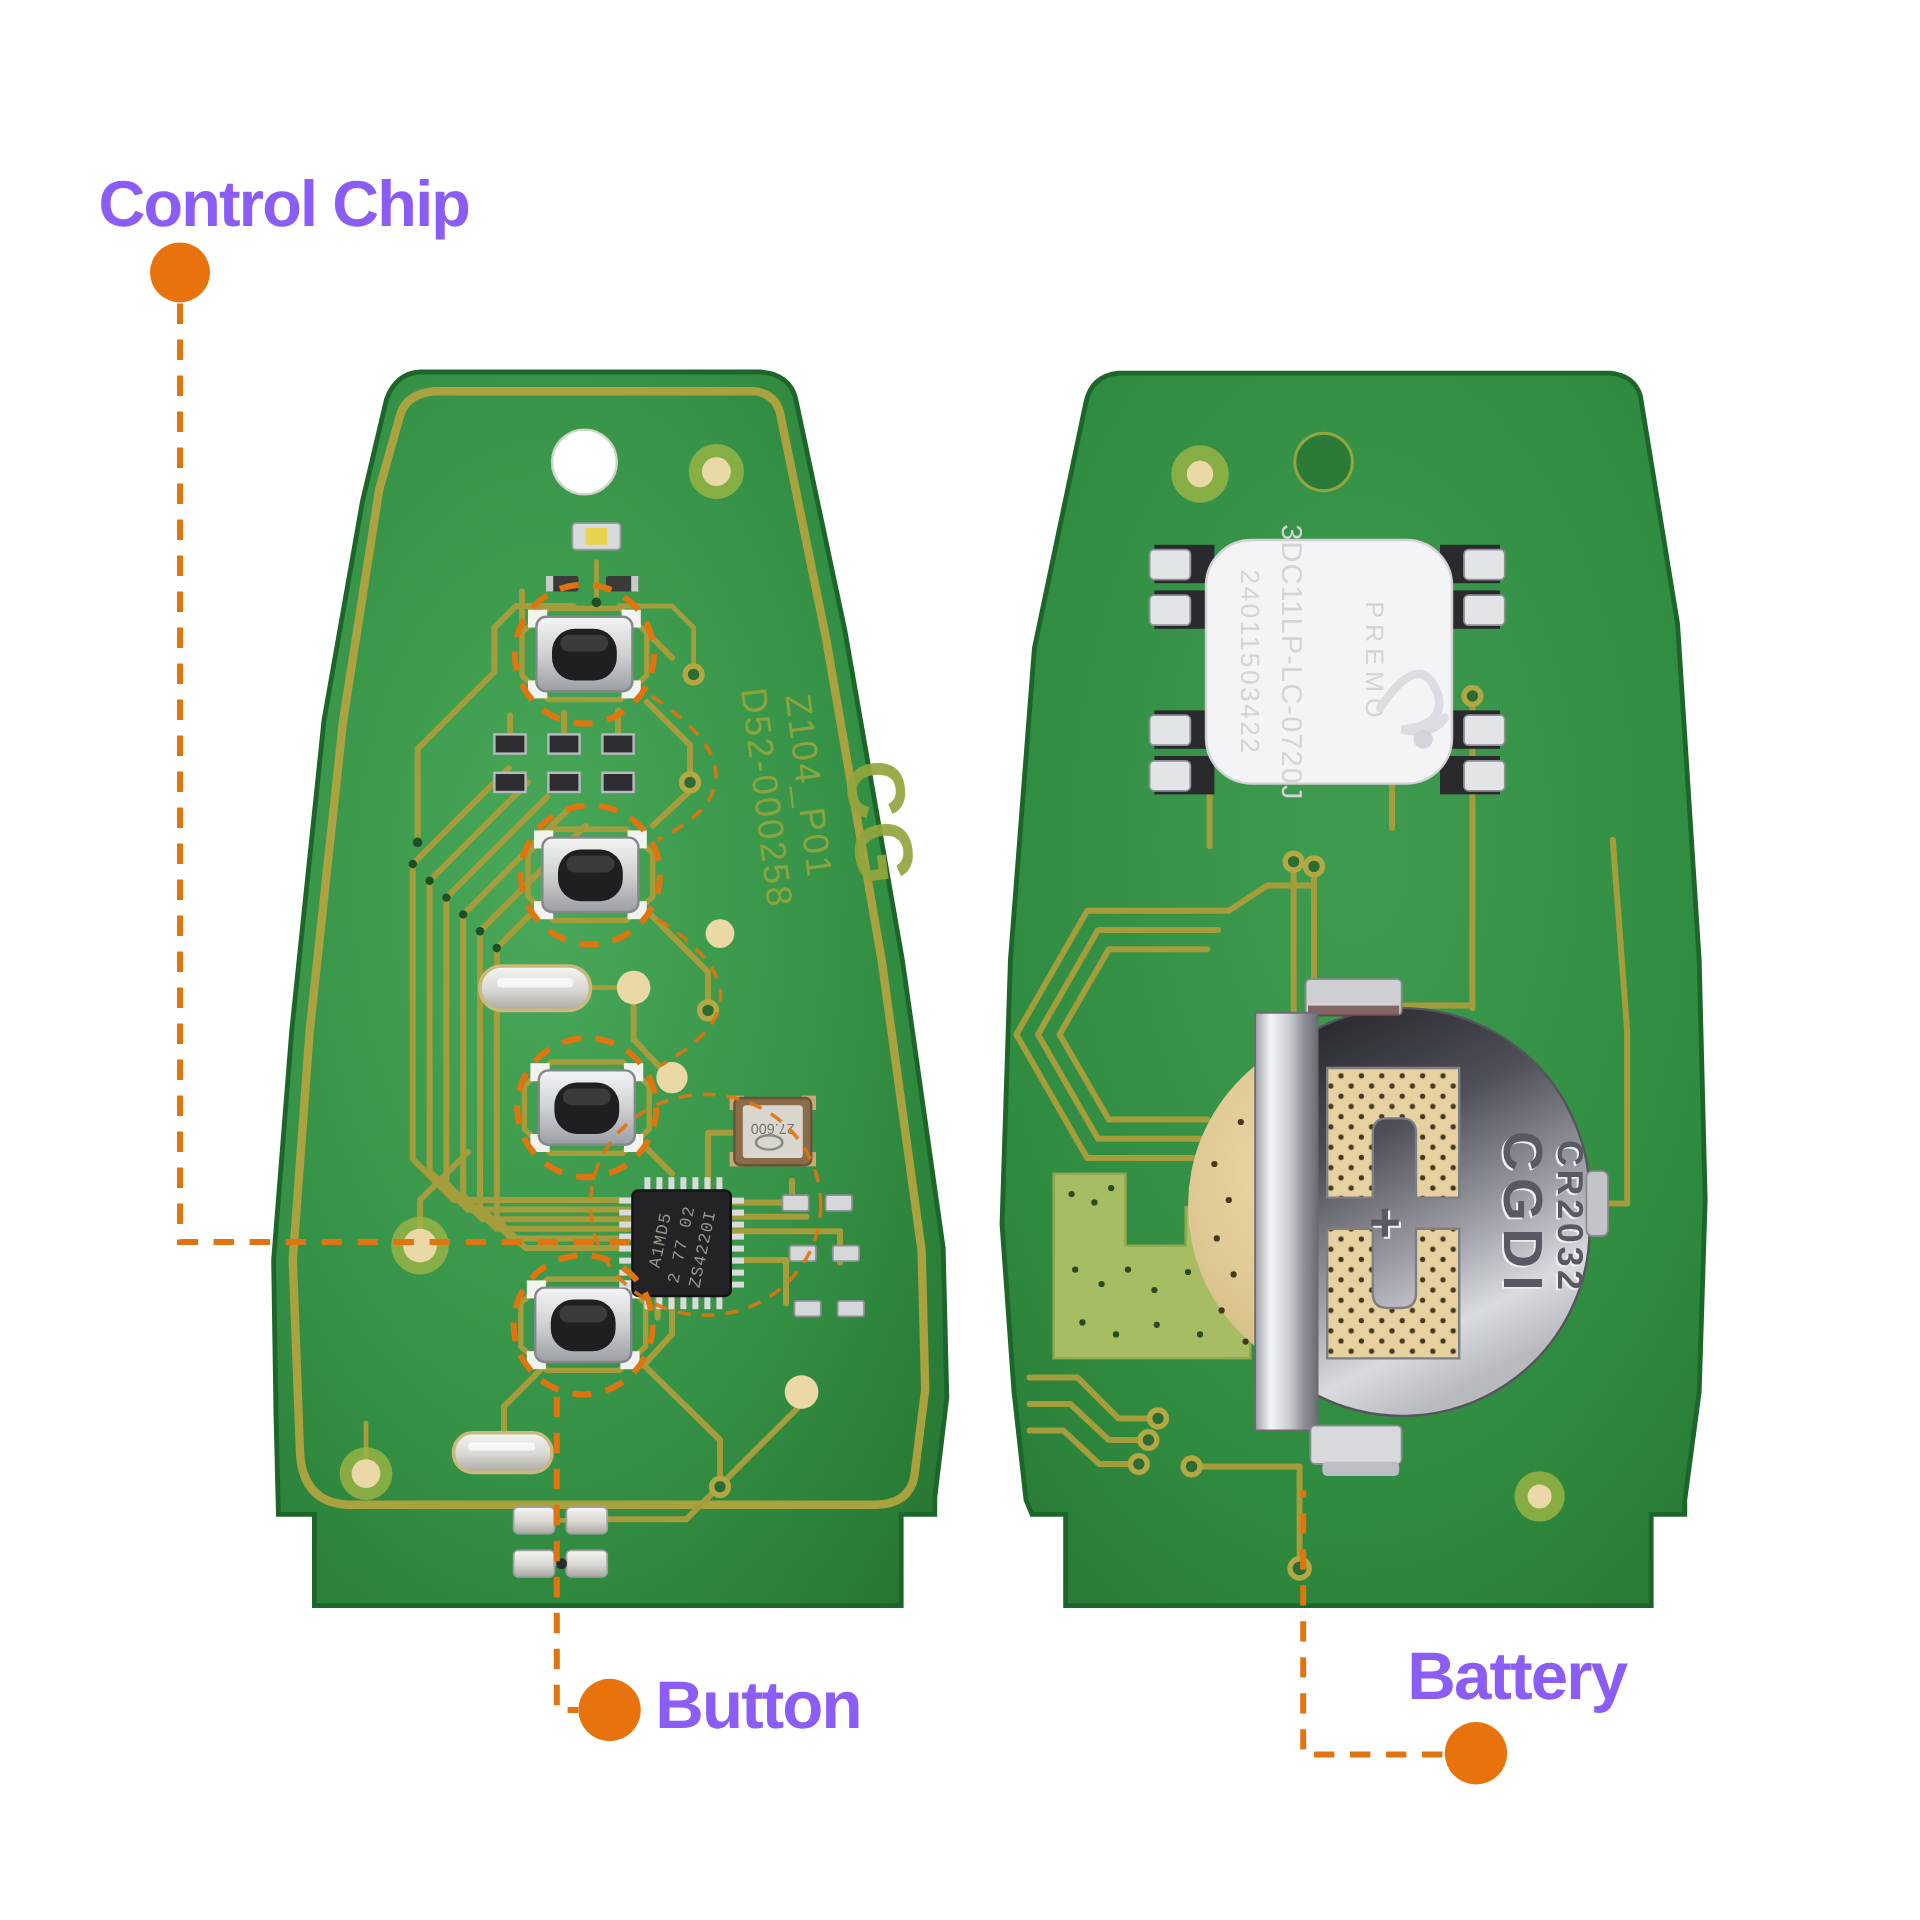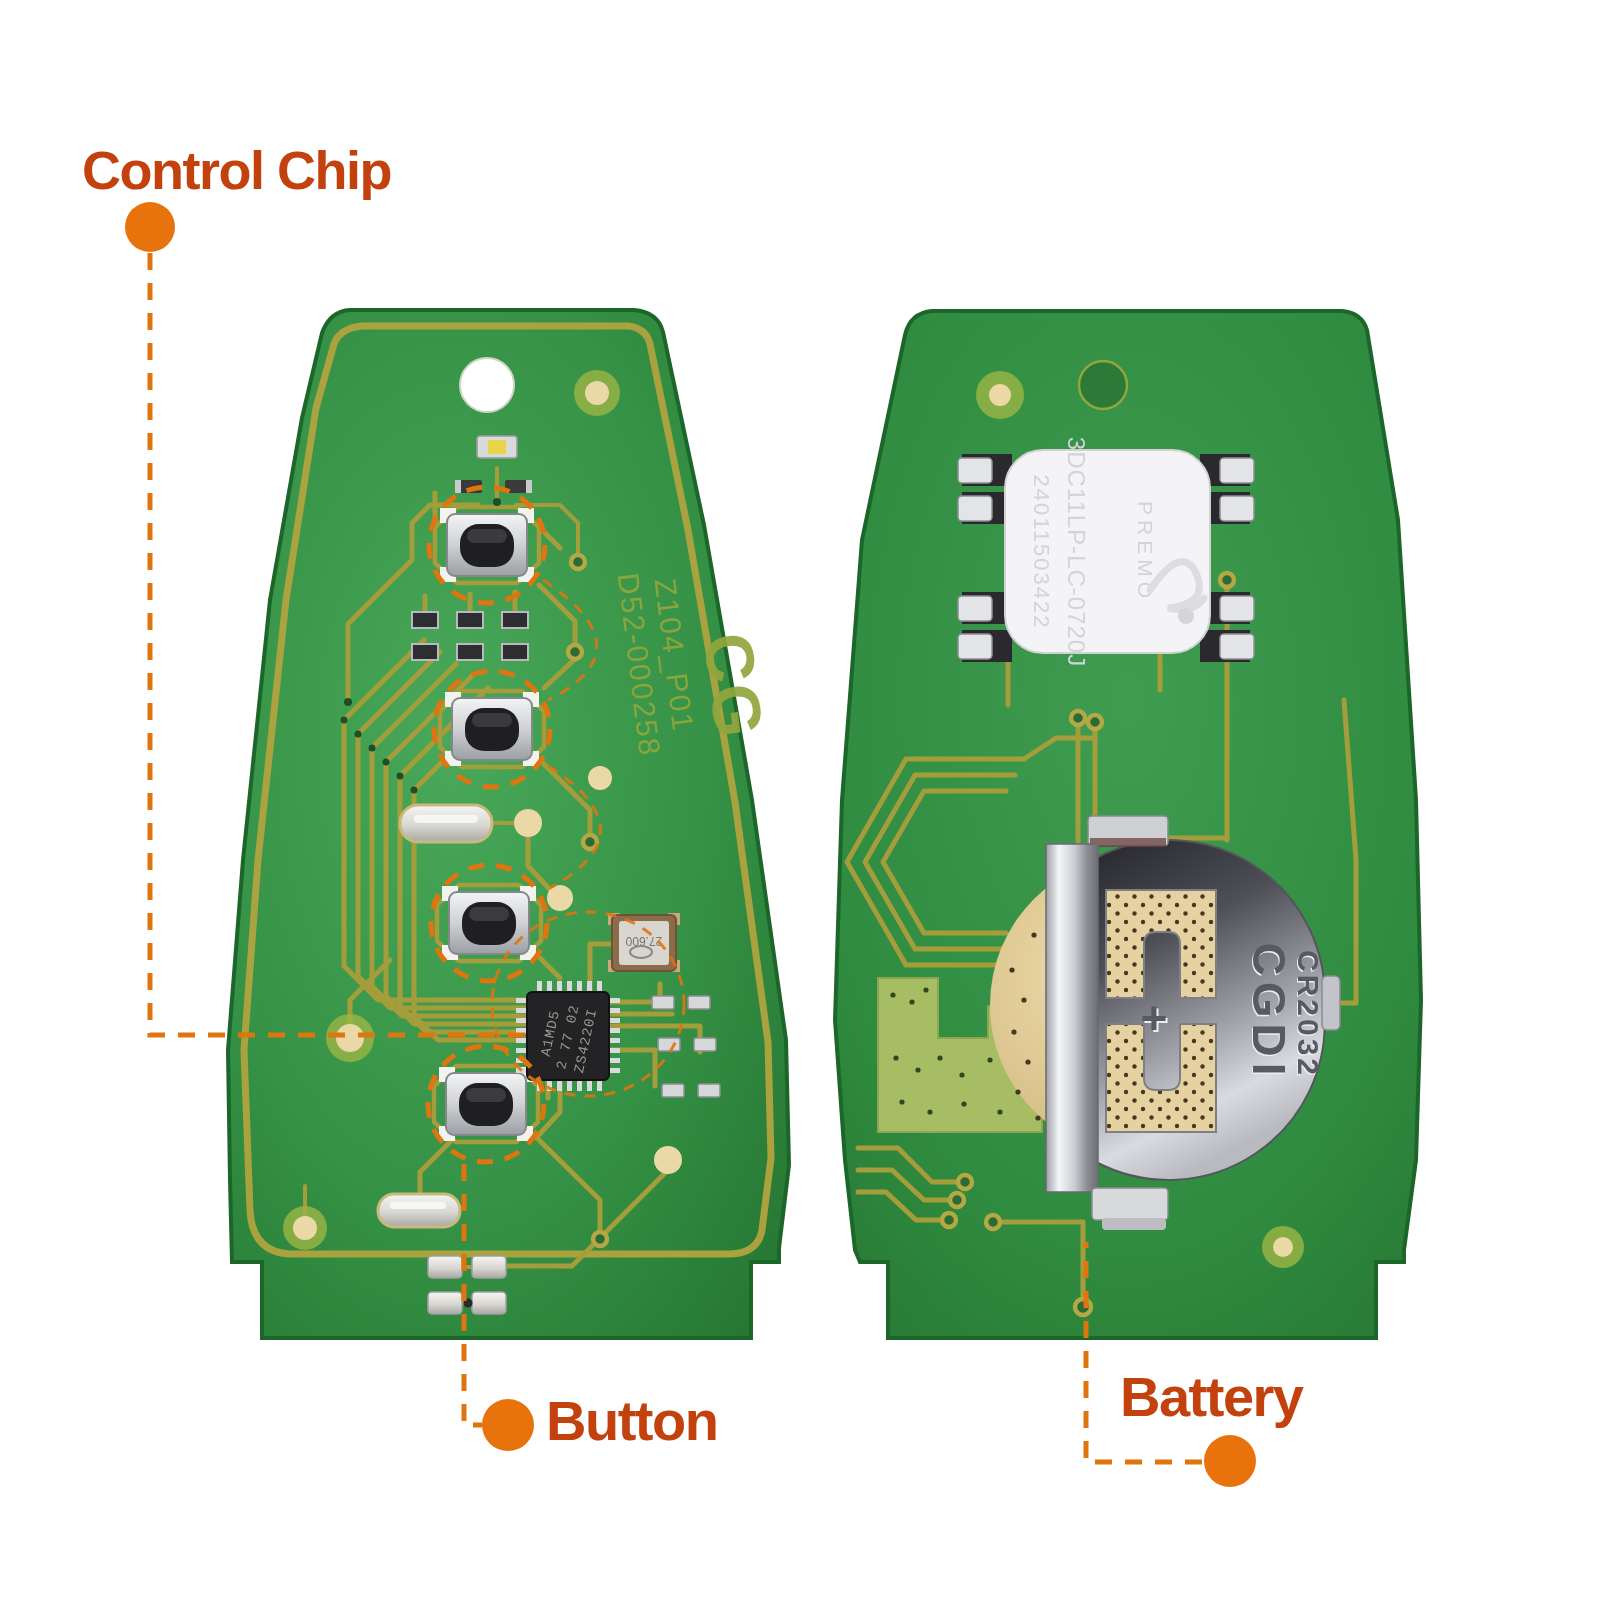--- a/index.html
+++ b/index.html
@@ -1,23 +1,23 @@
 <!DOCTYPE html>
 <html><head>
 <meta charset="utf-8">
 <style>
   html,body{margin:0;padding:0;background:#ffffff;}
   .stage{position:relative;width:1600px;height:1600px;background:#ffffff;overflow:hidden;
          font-family:"Liberation Sans",sans-serif;}
   .stage svg{position:absolute;left:0;top:0;}
   .label{position:absolute;font-family:"Liberation Sans",sans-serif;font-weight:700;
-         color:#c2410c;letter-spacing:-1.5px;line-height:1.12;}
+         color:#8b5cf6;letter-spacing:-1.5px;line-height:1.12;}
   .label-control{left:82px;top:140px;font-size:54px;}
   .label-button{left:546px;top:1390px;font-size:56px;}
-  .label-battery{left:1120px;top:1366px;width:288px;text-align:left;font-size:56px;}
+  .label-battery{left:1120px;top:1366px;width:288px;text-align:center;font-size:56px;}
   
   .trace{fill:none;stroke:#a59d3b;stroke-width:5;stroke-linecap:round;stroke-linejoin:round;}
   .tracethin{fill:none;stroke:#a59d3b;stroke-width:4;stroke-linecap:round;stroke-linejoin:round;}
   .border{fill:none;stroke:#b1a33f;stroke-width:7;stroke-linejoin:round;opacity:.95;}
   .ringpad{fill:#2c6b33;stroke:#b4a844;stroke-width:4.5;}
   .viadot{fill:#1d4f26;}
   .padgold{fill:#ead9a6;}
   .halo{fill:#9cb545;opacity:.8;}
   .dash-main{fill:none;stroke:#e0740f;stroke-width:5;stroke-dasharray:17 13;stroke-linecap:butt;}
   .dash-circle{fill:none;stroke:#e0740f;stroke-width:5;stroke-dasharray:16 12;}

